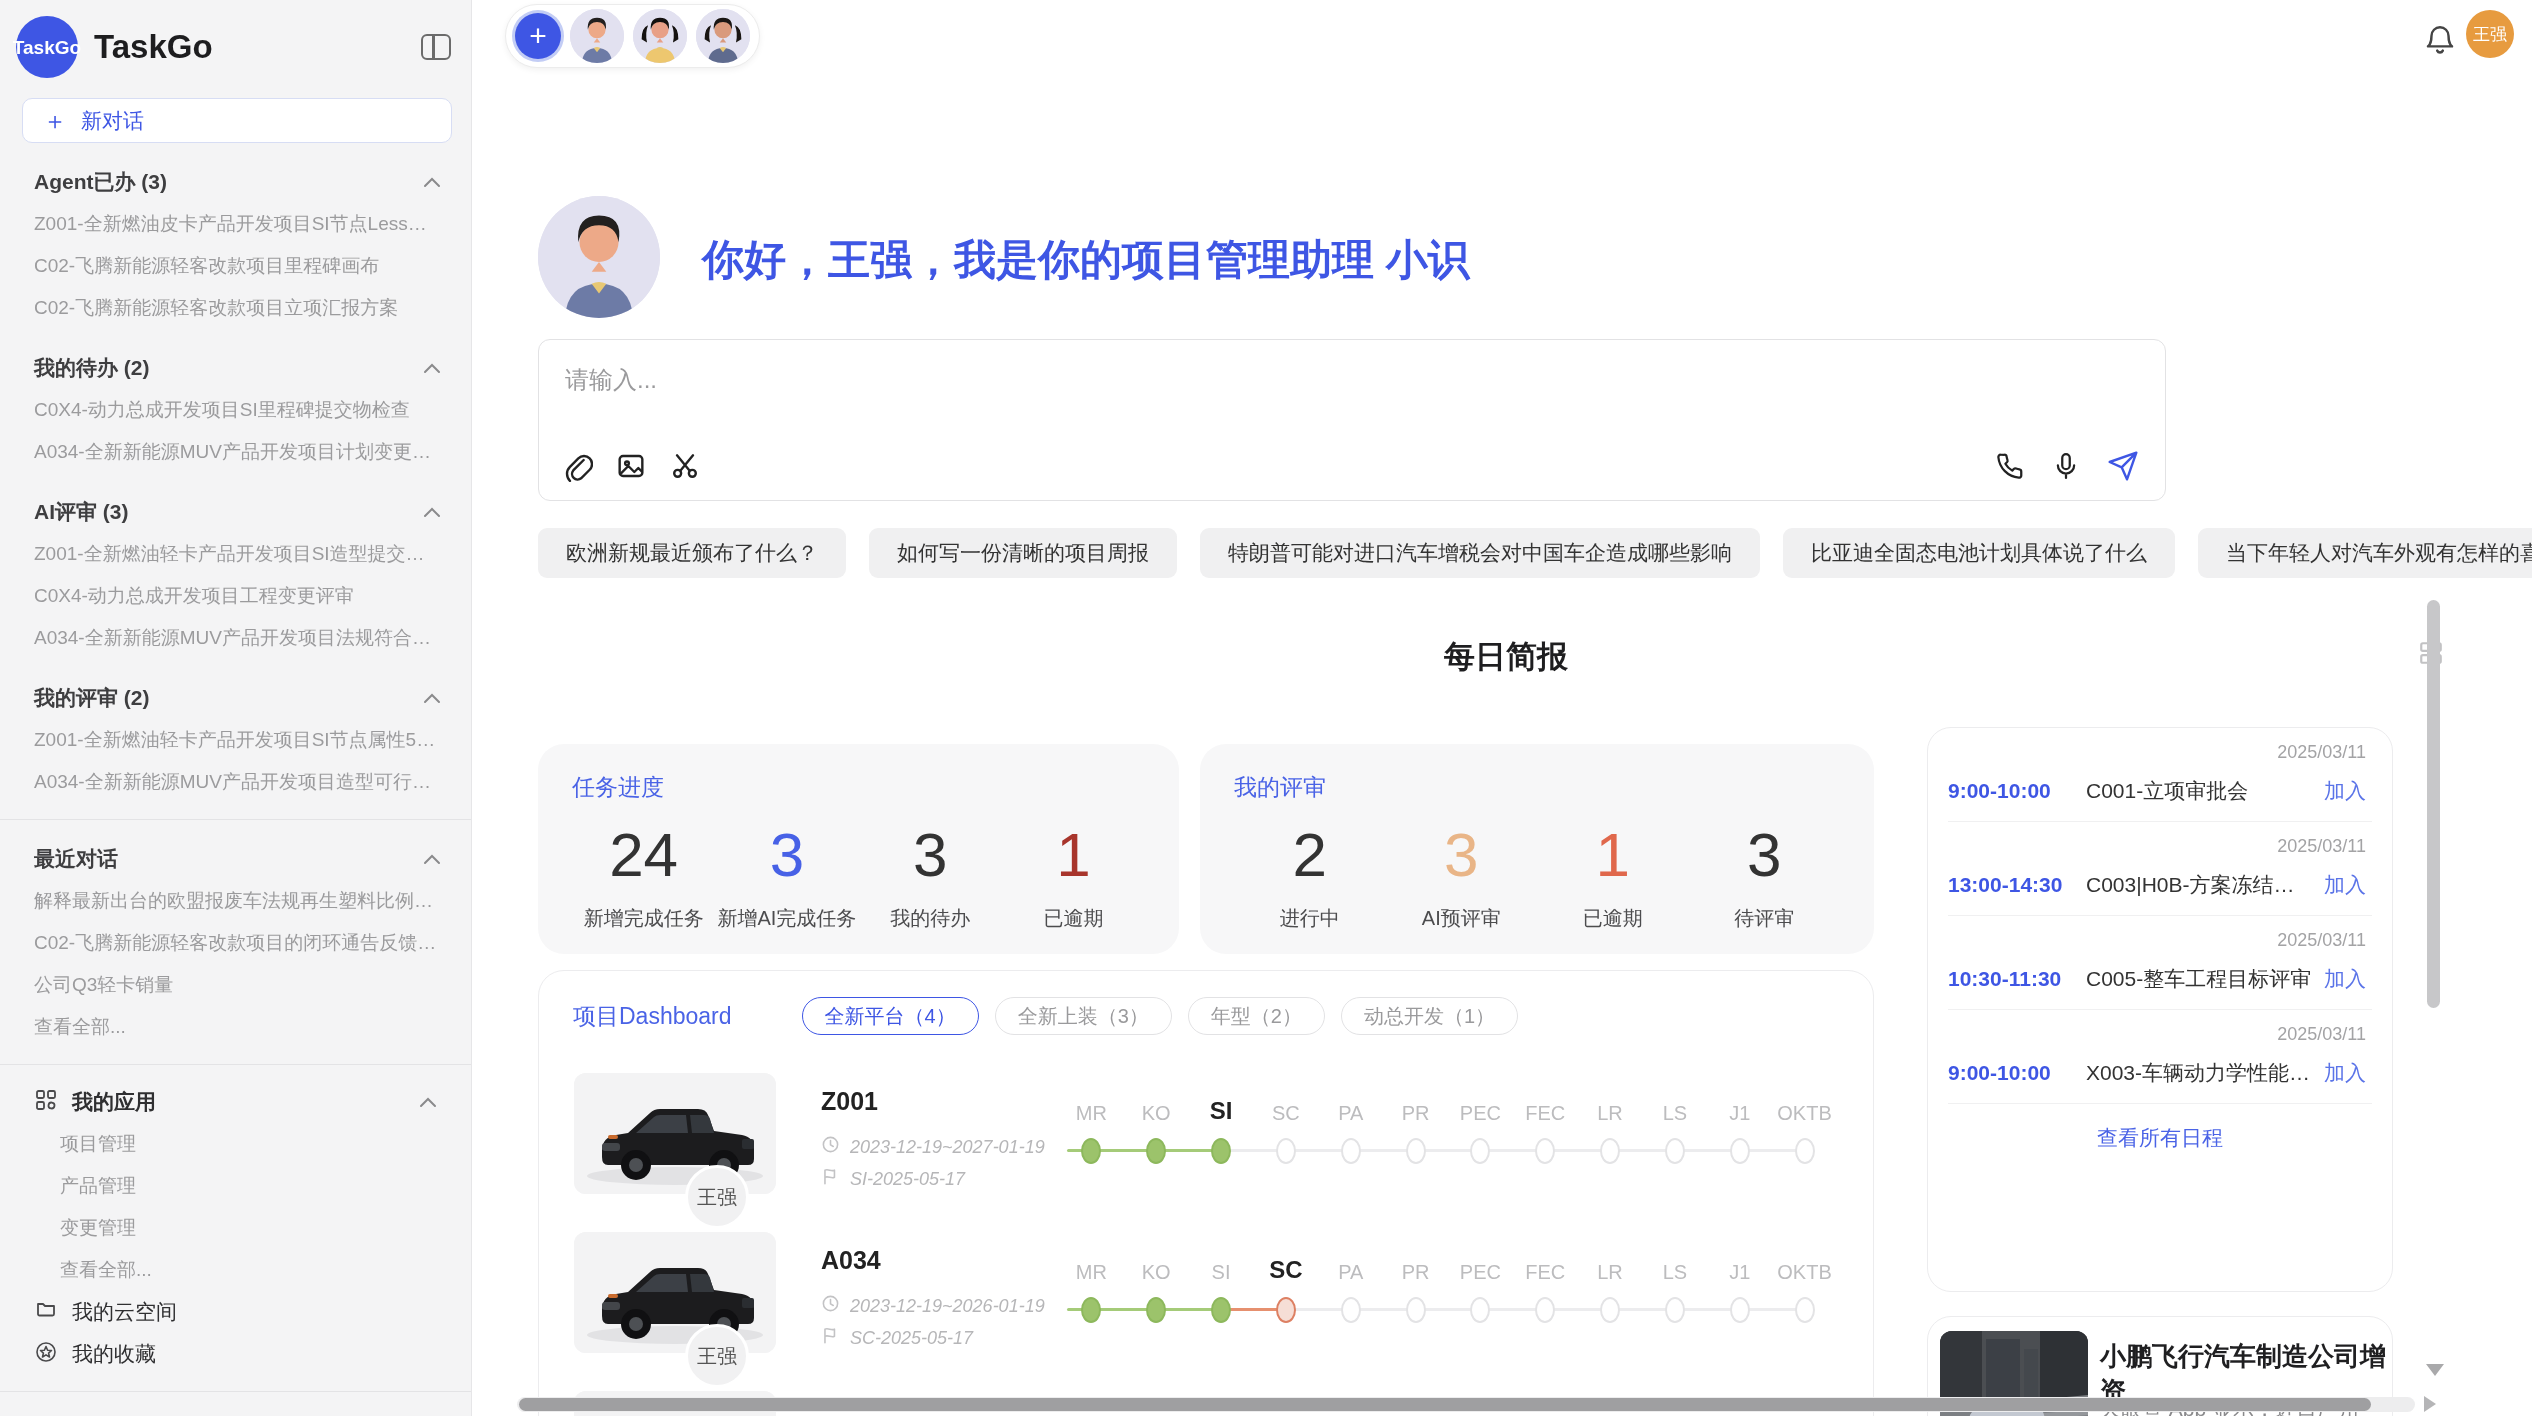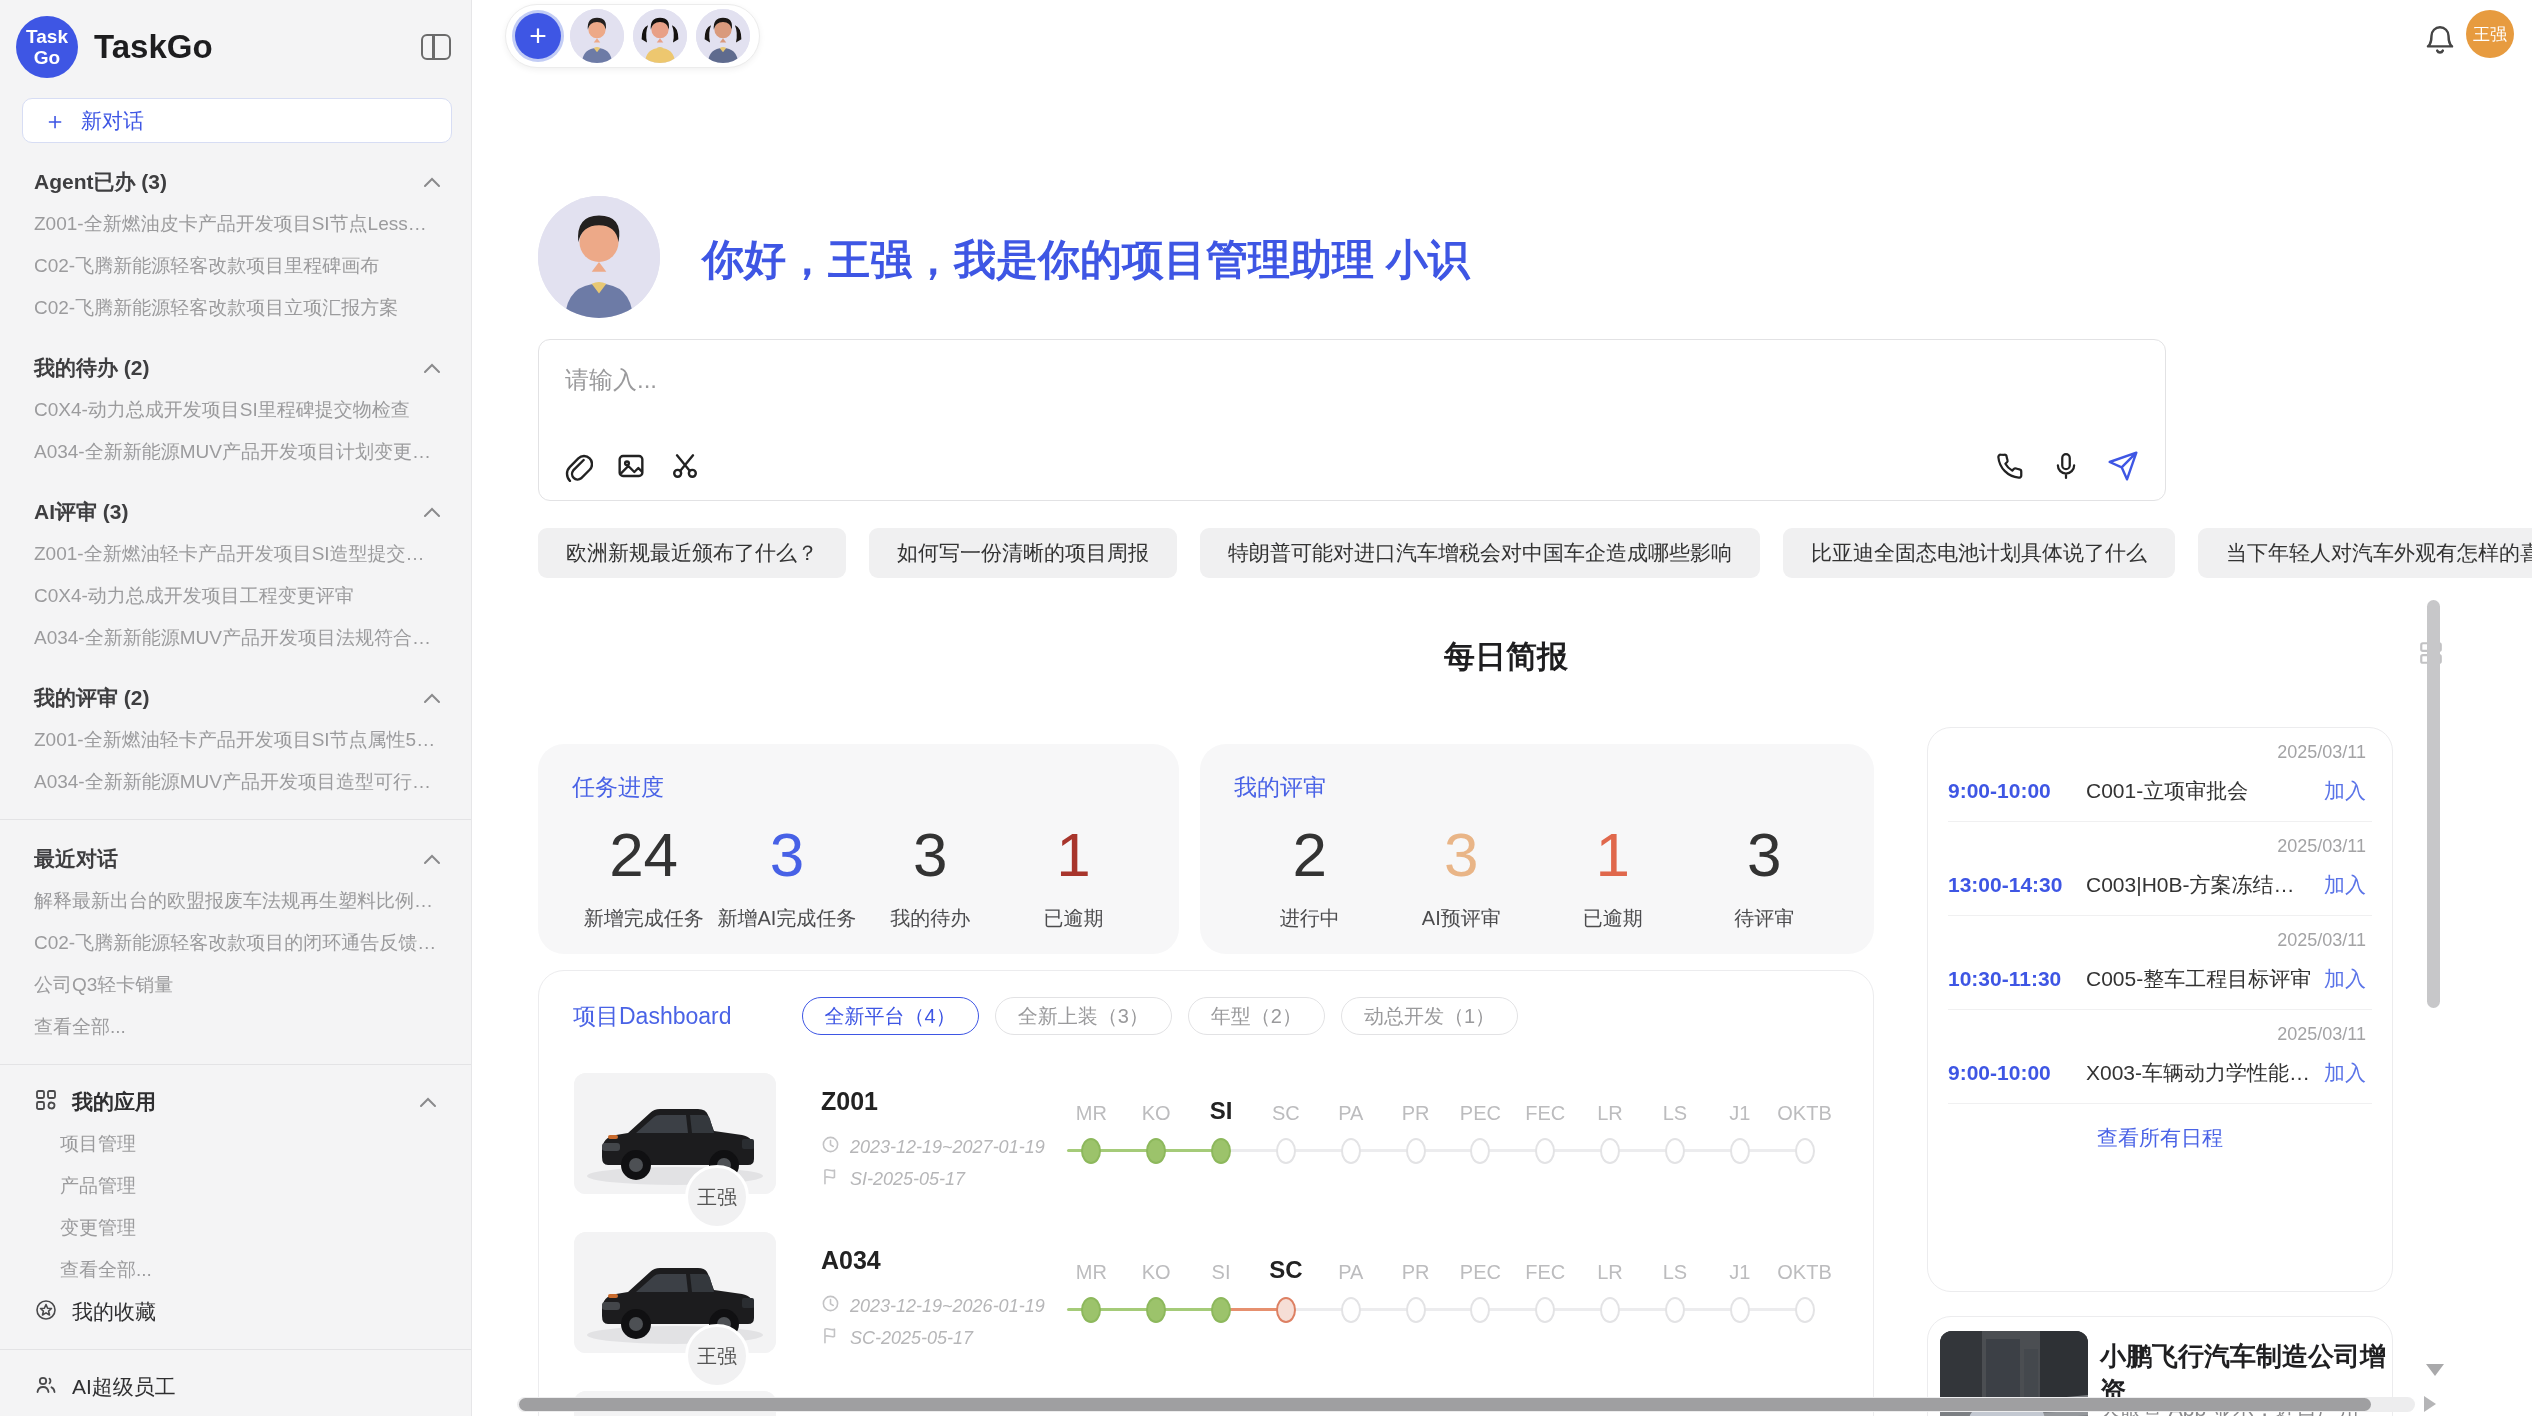--- a/index.html
+++ b/index.html
@@ -4,21 +4,21 @@
 <style>
   * { margin:0; padding:0; box-sizing:border-box; }
   html,body { width:2532px; height:1416px; overflow:hidden; background:#fff;
     font-family:"Liberation Sans", sans-serif; position:relative; color:#333; }
 
   
   .sidebar { position:absolute; left:0; top:0; width:472px; height:1416px;
     background:#f4f4f5; border-right:1px solid #e6e6e8; overflow:hidden; }
   .side-head { display:flex; align-items:center; padding:16px 20px 0 16px; }
   .logo { width:62px; height:62px; border-radius:50%; background:#3e56e4; color:#fff;
-    display:flex; flex-direction:column; align-items:center; justify-content:center;
+    display:flex; align-items:center; justify-content:center;
     font-size:19px; line-height:21px; font-weight:bold; flex:0 0 auto; }
   .app-title { font-size:33px; font-weight:bold; color:#1d1d1f; margin-left:16px; flex:1; }
   .collapse-btn { width:30px; height:26px; border:2.5px solid #6b6b6b; border-radius:6px; position:relative; cursor:pointer; }
   .collapse-btn::after { content:""; position:absolute; left:9px; top:0; bottom:0; width:2.5px; background:#6b6b6b; }
   .new-chat { display:flex; align-items:center; gap:14px; margin:20px 20px 8px 22px; width:430px; height:45px;
     background:#fff; border:1.5px solid #d7ddf4; border-radius:10px; padding:0 20px;
     color:#3e56e4; font-size:21px; cursor:pointer; }
   .new-chat .plus { font-size:24px; line-height:1; }
   .side-scroll { padding:0 0 0 0; }
   .sec-head { display:flex; align-items:center; height:42px; margin-top:18px; padding:0 30px 0 34px;
@@ -227,20 +227,26 @@
           <svg width="18" height="11" viewBox="0 0 18 11" fill="none" stroke="#8a8a8c" stroke-width="2" stroke-linecap="round">
             <path d="M2 9 9 2 16 9"></path>
           </svg>
         </span>
       </div>
       <div class="side-item sub-item">项目管理</div>
       <div class="side-item sub-item">产品管理</div>
       <div class="side-item sub-item">变更管理</div>
       <div class="side-item sub-item">查看全部...</div>
       <div class="row-item">
+        <span><svg width="24" height="24" viewBox="0 0 24 24" fill="none" stroke="#4a4a4c" stroke-width="1.8" stroke-linejoin="round">
+            <path d="M4 8h5l2 2h9v8a1.5 1.5 0 0 1-1.5 1.5h-13A1.5 1.5 0 0 1 4 18z" transform="translate(0,-2)"></path>
+          </svg></span>
+        <span>我的云空间</span>
+      </div>
+      <div class="row-item">
         <span><svg width="24" height="24" viewBox="0 0 24 24" fill="none" stroke="#4a4a4c" stroke-width="1.6">
             <circle cx="12" cy="12" r="9"></circle>
             <path d="M12 6.5 13.6 10.2 17.5 10.5 14.6 13.1 15.5 17 12 14.9 8.5 17 9.4 13.1 6.5 10.5 10.4 10.2z" stroke-linejoin="round"></path>
           </svg></span>
         <span>我的收藏</span>
       </div>
       <div class="side-div"></div>
       <div class="row-item">
         <span><svg width="24" height="24" viewBox="0 0 24 24" fill="none" stroke="#4a4a4c" stroke-width="1.8" stroke-linecap="round">
             <circle cx="9" cy="8" r="3.2"></circle>

